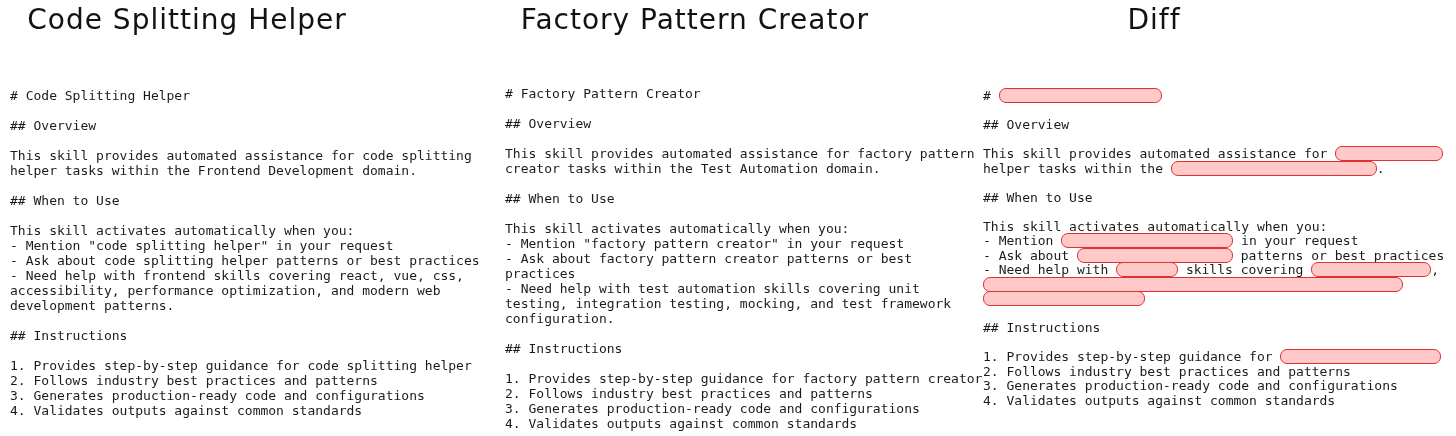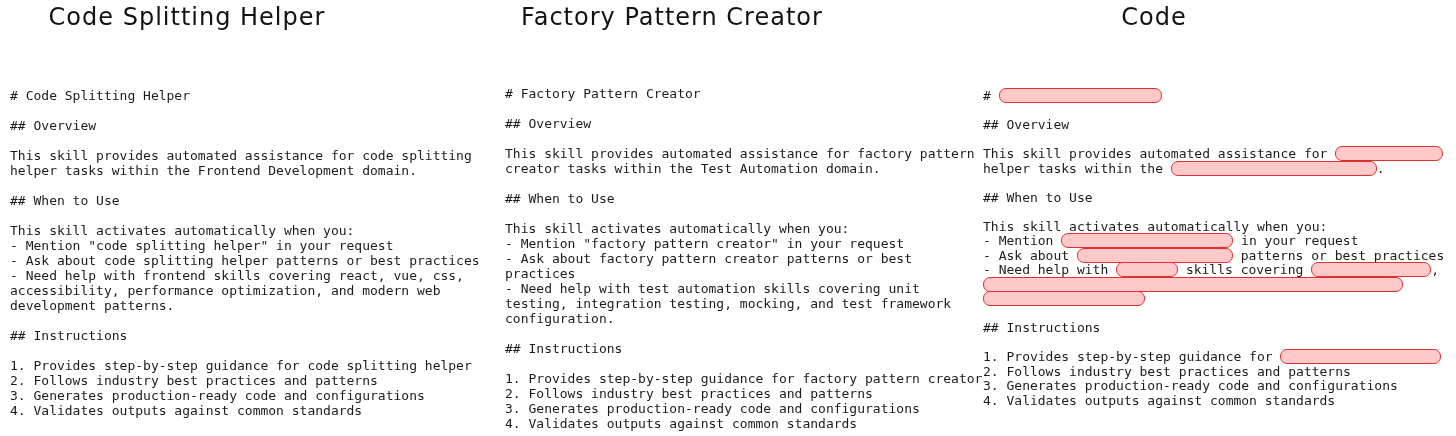--- a/index.html
+++ b/index.html
@@ -16,27 +16,27 @@
     inset: 0;
     width: 1456px;
     height: 436px;
     background: #ffffff;
   }
   .col-title {
     position: absolute;
     top: 3px;
     transform: translateX(-50%);
     font-family: cursive, "DejaVu Sans", sans-serif;
-    font-size: 24px;
+    font-size: 28px;
     letter-spacing: 1px;
     color: #121212;
     white-space: nowrap;
   }
   #title-0 { left: 187px; }
-  #title-1 { left: 672px; }
+  #title-1 { left: 695px; }
   #title-2 { left: 1154px; }
   .doc-col {
     position: absolute;
     color: var(--text-color, #1b1b1b);
     font-family: "DejaVu Sans Mono", "Liberation Mono", monospace;
     font-size: 13px;
     line-height: 15px;
     white-space: pre;
   }
   pre.doc-col { margin: 0; }
@@ -59,21 +59,21 @@
 </style>
 </head>
 <body style="background: rgb(255, 255, 255);">
 
 <div class="canvas">
 
   <div class="col-title" id="title-0">Code Splitting Helper</div>
 
   <div class="col-title" id="title-1">Factory Pattern Creator</div>
 
-  <div class="col-title" id="title-2">Code</div>
+  <div class="col-title" id="title-2">Diff</div>
 
   <pre class="doc-col" id="col-0"># Code Splitting Helper
 
 ## Overview
 
 This skill provides automated assistance for code splitting
 helper tasks within the Frontend Development domain.
 
 ## When to Use
 

